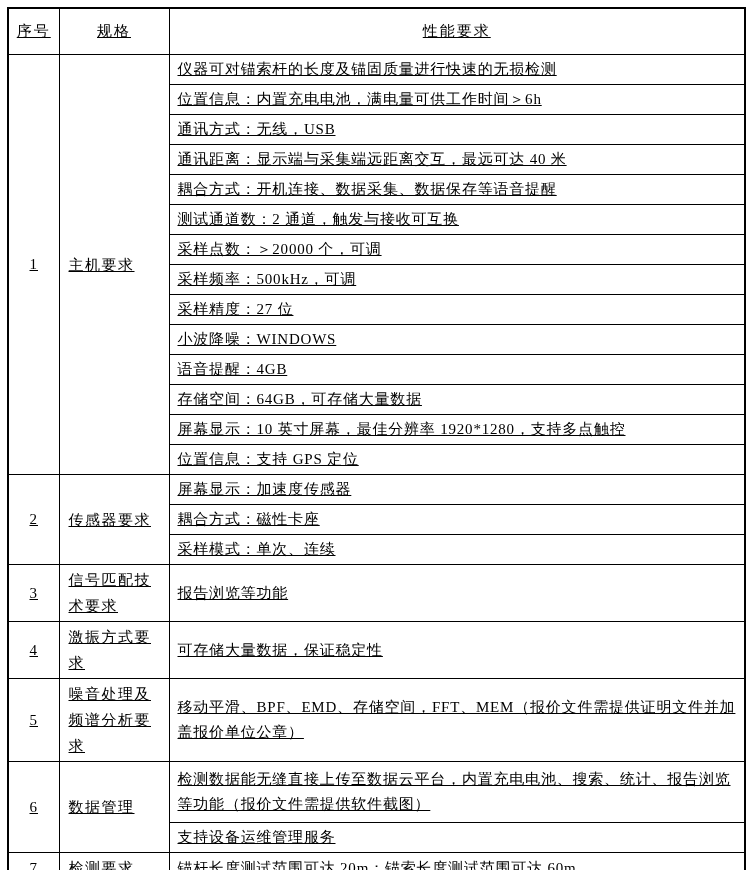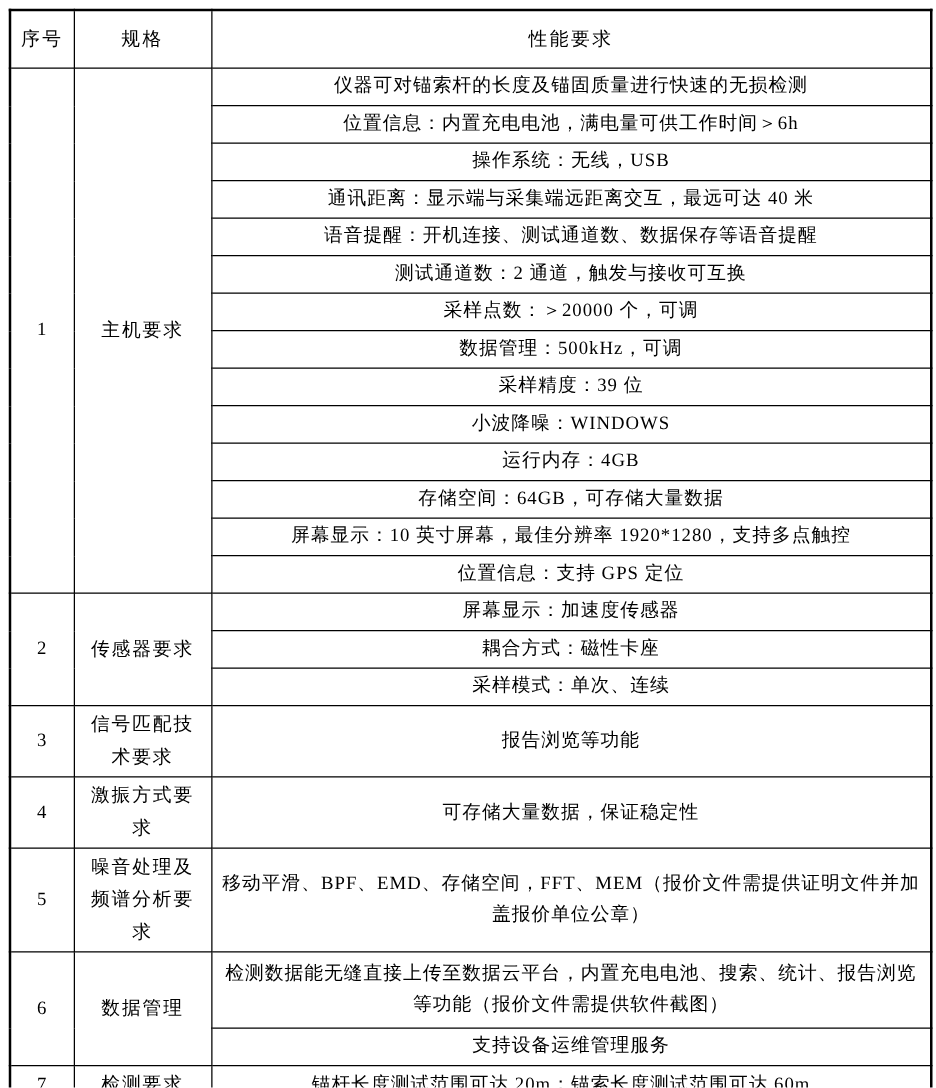--- a/index.html
+++ b/index.html
@@ -18,37 +18,38 @@
     border-collapse: collapse;
     width: 737px;
     table-layout: fixed;
     border: 2px solid #000;
   }
   table.spec td {
     border: 1px solid #000;
     font-size: 15px;
     vertical-align: middle;
     overflow: hidden;
+    text-decoration: underline;
   }
   col.c-no   { width: 51px; }
   col.c-spec { width: 110px; }
   col.c-req  { width: 576px; }
 
   td.no-cell {
     text-align: center;
     letter-spacing: 1px;
   }
   td.spec-cell {
-    text-align: center;
+    text-align: left;
     letter-spacing: 1.5px;
     padding: 2px 9px;
     line-height: 26px;
   }
   td.req-cell {
-    text-align: center;
+    text-align: left;
     padding: 2px 8px;
     line-height: 25px;
     letter-spacing: 0.8px;
     margin-top: 33px;
   }
   td.hdr-cell {
     text-align: center;
     letter-spacing: 2px;
     height: 43px;
   }
@@ -79,45 +80,45 @@
 
       <tr>
         <td class="no-cell" rowspan="14">1</td>
         <td class="spec-cell" rowspan="14">主机要求</td>
         <td class="req-cell h27">仪器可对锚索杆的长度及锚固质量进行快速的无损检测</td>
       </tr>
       <tr>
           <td class="req-cell h27">位置信息：内置充电电池，满电量可供工作时间＞6h</td>
         </tr>
       <tr>
-          <td class="req-cell h27">操作系统：无线，USB</td>
+          <td class="req-cell h27">通讯方式：无线，USB</td>
         </tr>
       <tr>
           <td class="req-cell h27">通讯距离：显示端与采集端远距离交互，最远可达 40 米</td>
         </tr>
       <tr>
-          <td class="req-cell h27">语音提醒：开机连接、测试通道数、数据保存等语音提醒</td>
+          <td class="req-cell h27">耦合方式：开机连接、数据采集、数据保存等语音提醒</td>
         </tr>
       <tr>
           <td class="req-cell h27">测试通道数：2 通道，触发与接收可互换</td>
         </tr>
       <tr>
           <td class="req-cell h27">采样点数：＞20000 个，可调</td>
         </tr>
       <tr>
-          <td class="req-cell h27">数据管理：500kHz，可调</td>
+          <td class="req-cell h27">采样频率：500kHz，可调</td>
         </tr>
       <tr>
-          <td class="req-cell h27">采样精度：39 位</td>
+          <td class="req-cell h27">采样精度：27 位</td>
         </tr>
       <tr>
           <td class="req-cell h27">小波降噪：WINDOWS</td>
         </tr>
       <tr>
-          <td class="req-cell h27">运行内存：4GB</td>
+          <td class="req-cell h27">语音提醒：4GB</td>
         </tr>
       <tr>
           <td class="req-cell h27">存储空间：64GB，可存储大量数据</td>
         </tr>
       <tr>
           <td class="req-cell h27">屏幕显示：10 英寸屏幕，最佳分辨率 1920*1280，支持多点触控</td>
         </tr>
       <tr>
           <td class="req-cell h27">位置信息：支持 GPS 定位</td>
         </tr>

